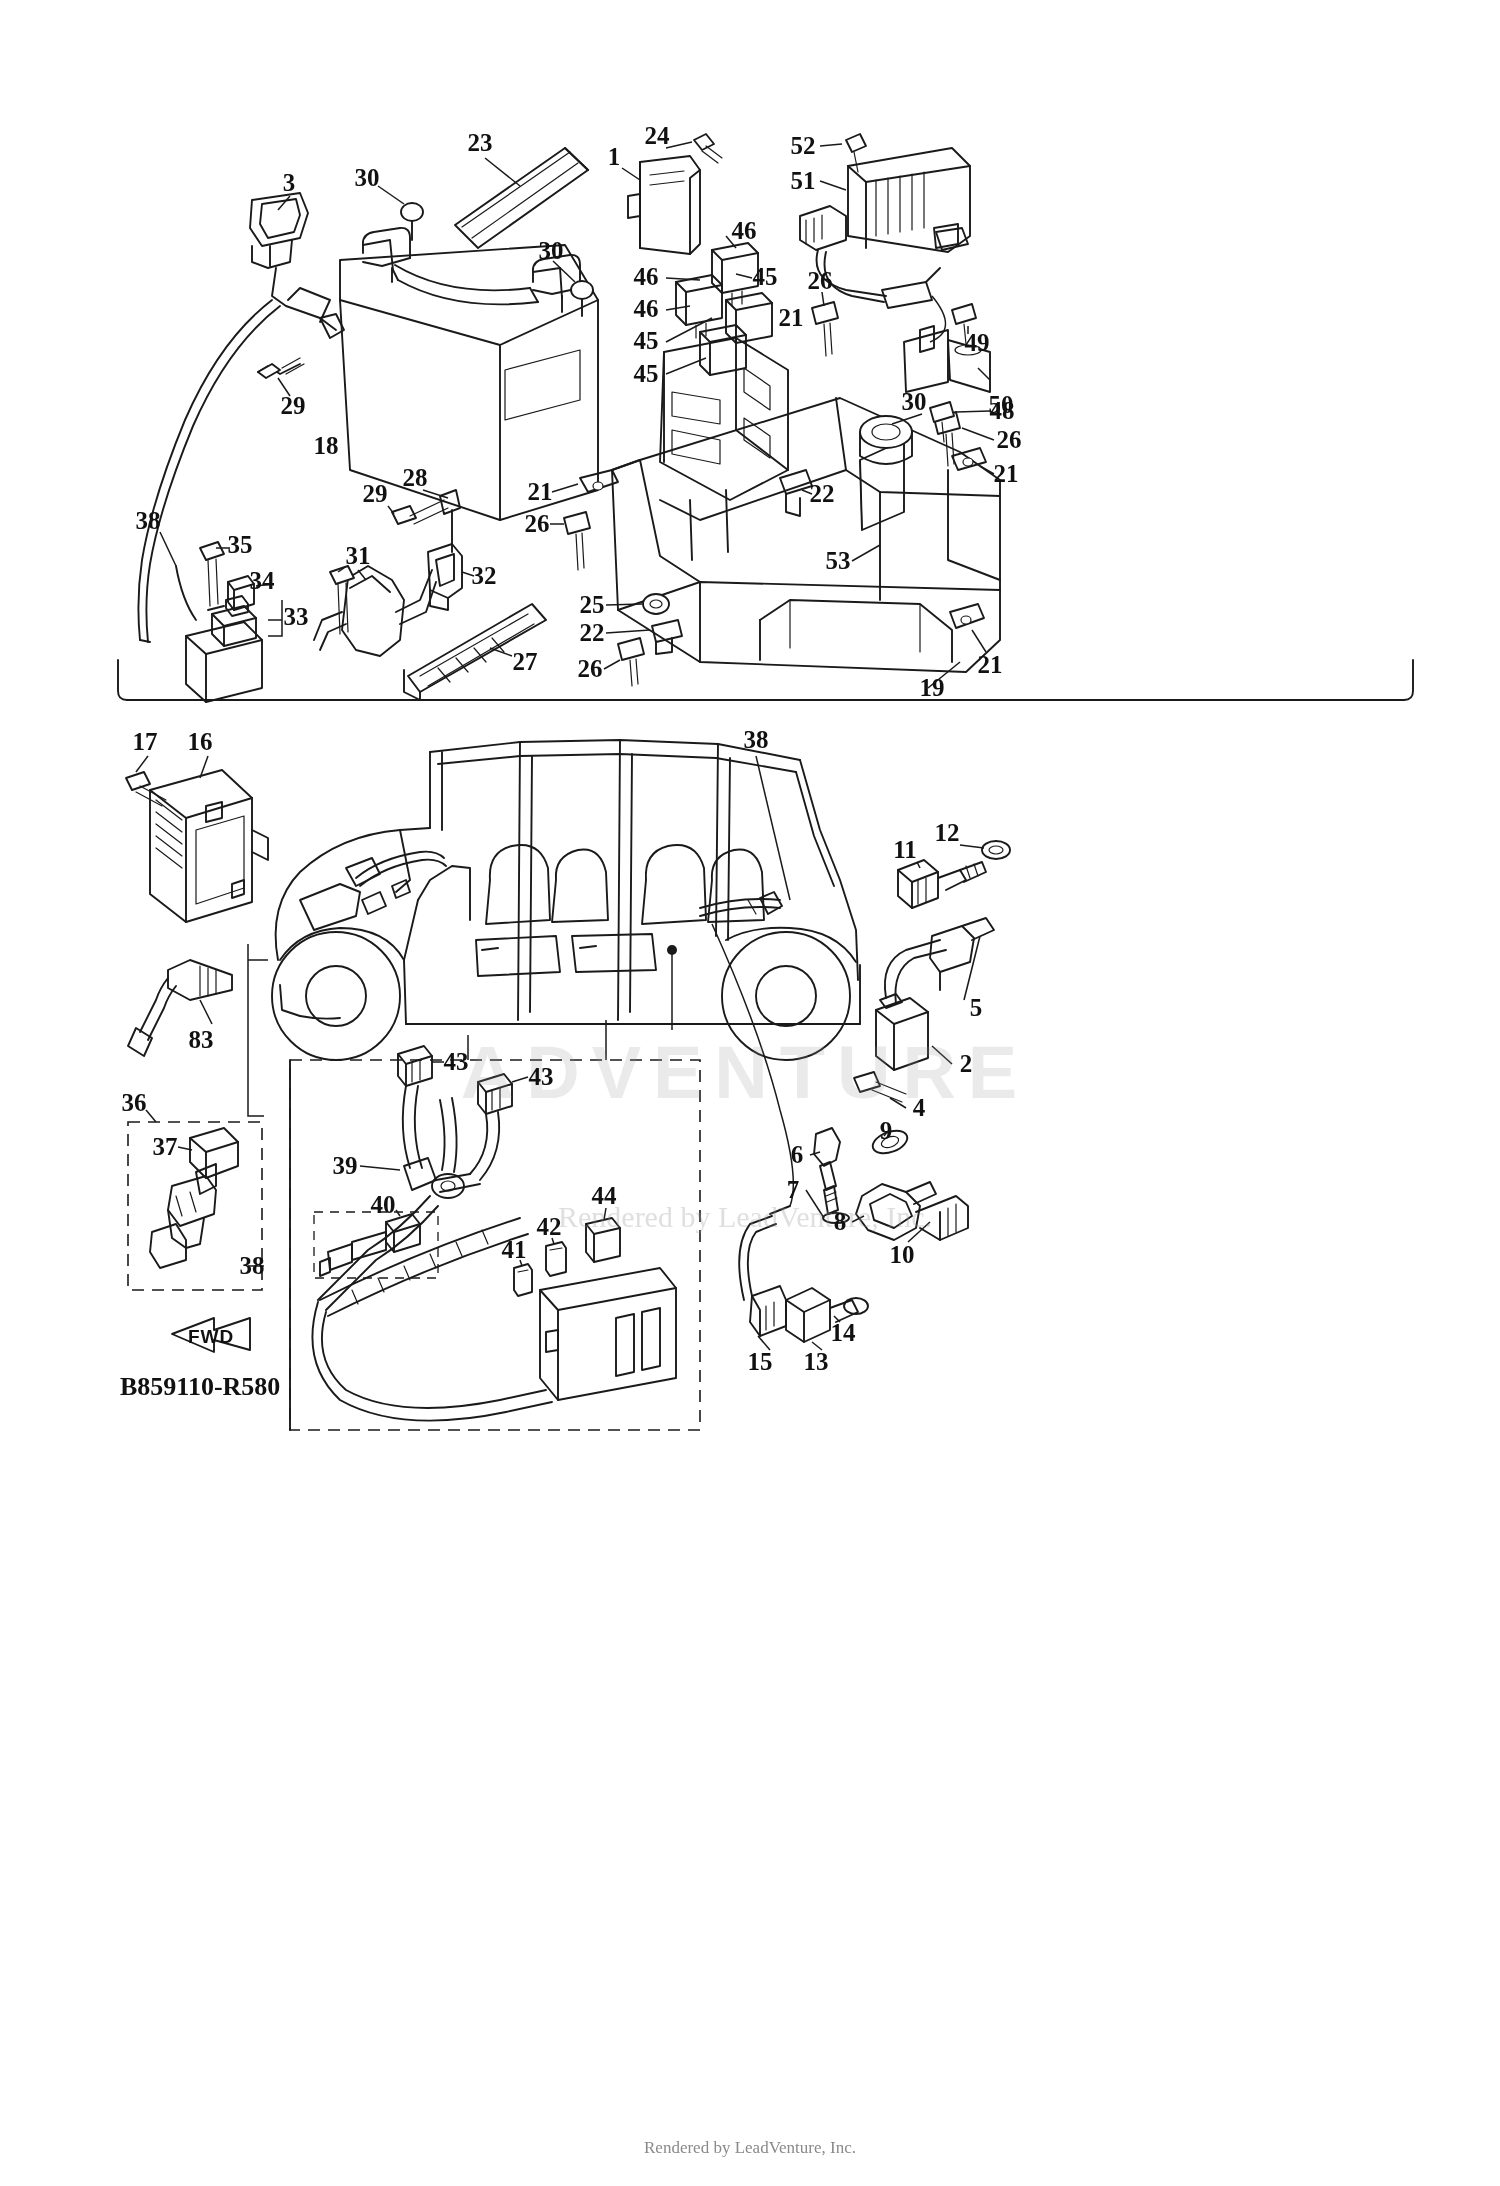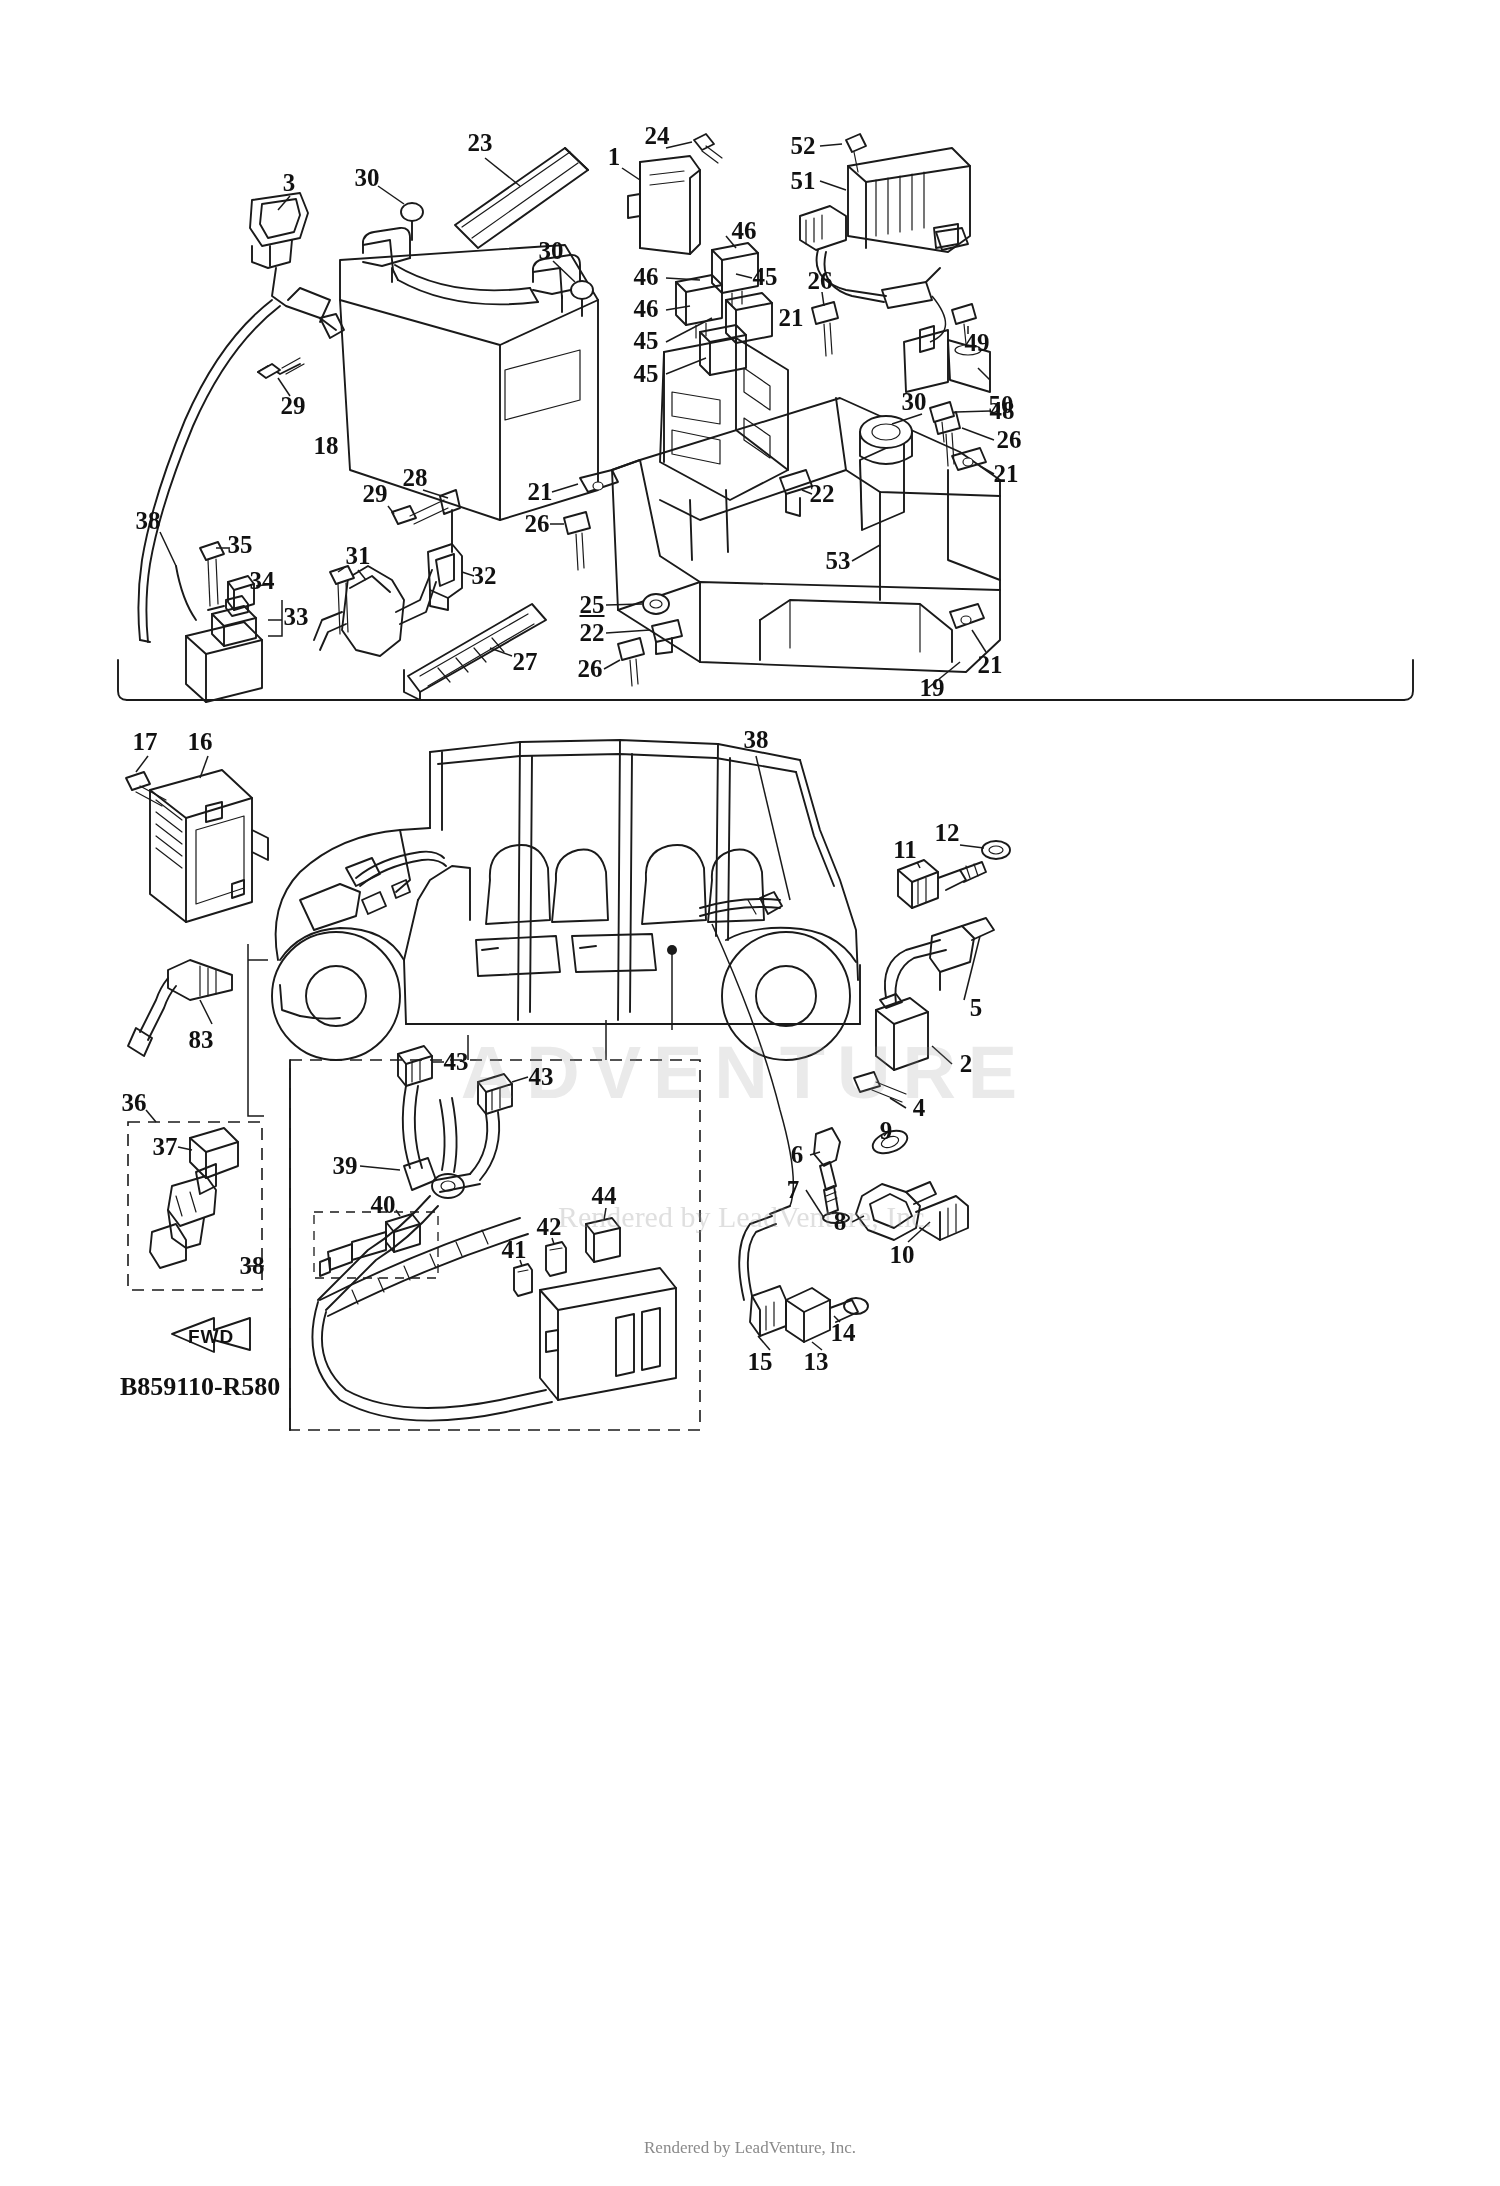--- a/index.html
+++ b/index.html
@@ -767,21 +767,21 @@
       <div class="callout" style="left: 540px; top: 492px;">21</div>
       <div class="callout" style="left: 375px; top: 494px;">29</div>
       <div class="callout" style="left: 537px; top: 524px;">26</div>
       <div class="callout" style="left: 148px; top: 521px;">38</div>
       <div class="callout" style="left: 240px; top: 545px;">35</div>
       <div class="callout" style="left: 358px; top: 556px;">31</div>
       <div class="callout" style="left: 838px; top: 561px;">53</div>
       <div class="callout" style="left: 484px; top: 576px;">32</div>
       <div class="callout" style="left: 262px; top: 581px;">34</div>
       <div class="callout" style="left: 296px; top: 617px;">33</div>
-      <div class="callout" style="left: 592px; top: 605px; text-decoration: underline;">25</div>
+      <div class="callout" style="left: 592px; top: 605px;">25</div>
       <div class="callout" style="left: 592px; top: 633px;">22</div>
       <div class="callout" style="left: 590px; top: 669px;">26</div>
       <div class="callout" style="left: 525px; top: 662px;">27</div>
       <div class="callout" style="left: 990px; top: 665px;">21</div>
       <div class="callout" style="left: 932px; top: 688px;">19</div>
       <div class="callout" style="left: 145px; top: 742px;">17</div>
       <div class="callout" style="left: 200px; top: 742px;">16</div>
       <div class="callout" style="left: 756px; top: 740px;">38</div>
       <div class="callout" style="left: 947px; top: 833px;">12</div>
       <div class="callout" style="left: 905px; top: 850px;">11</div>

